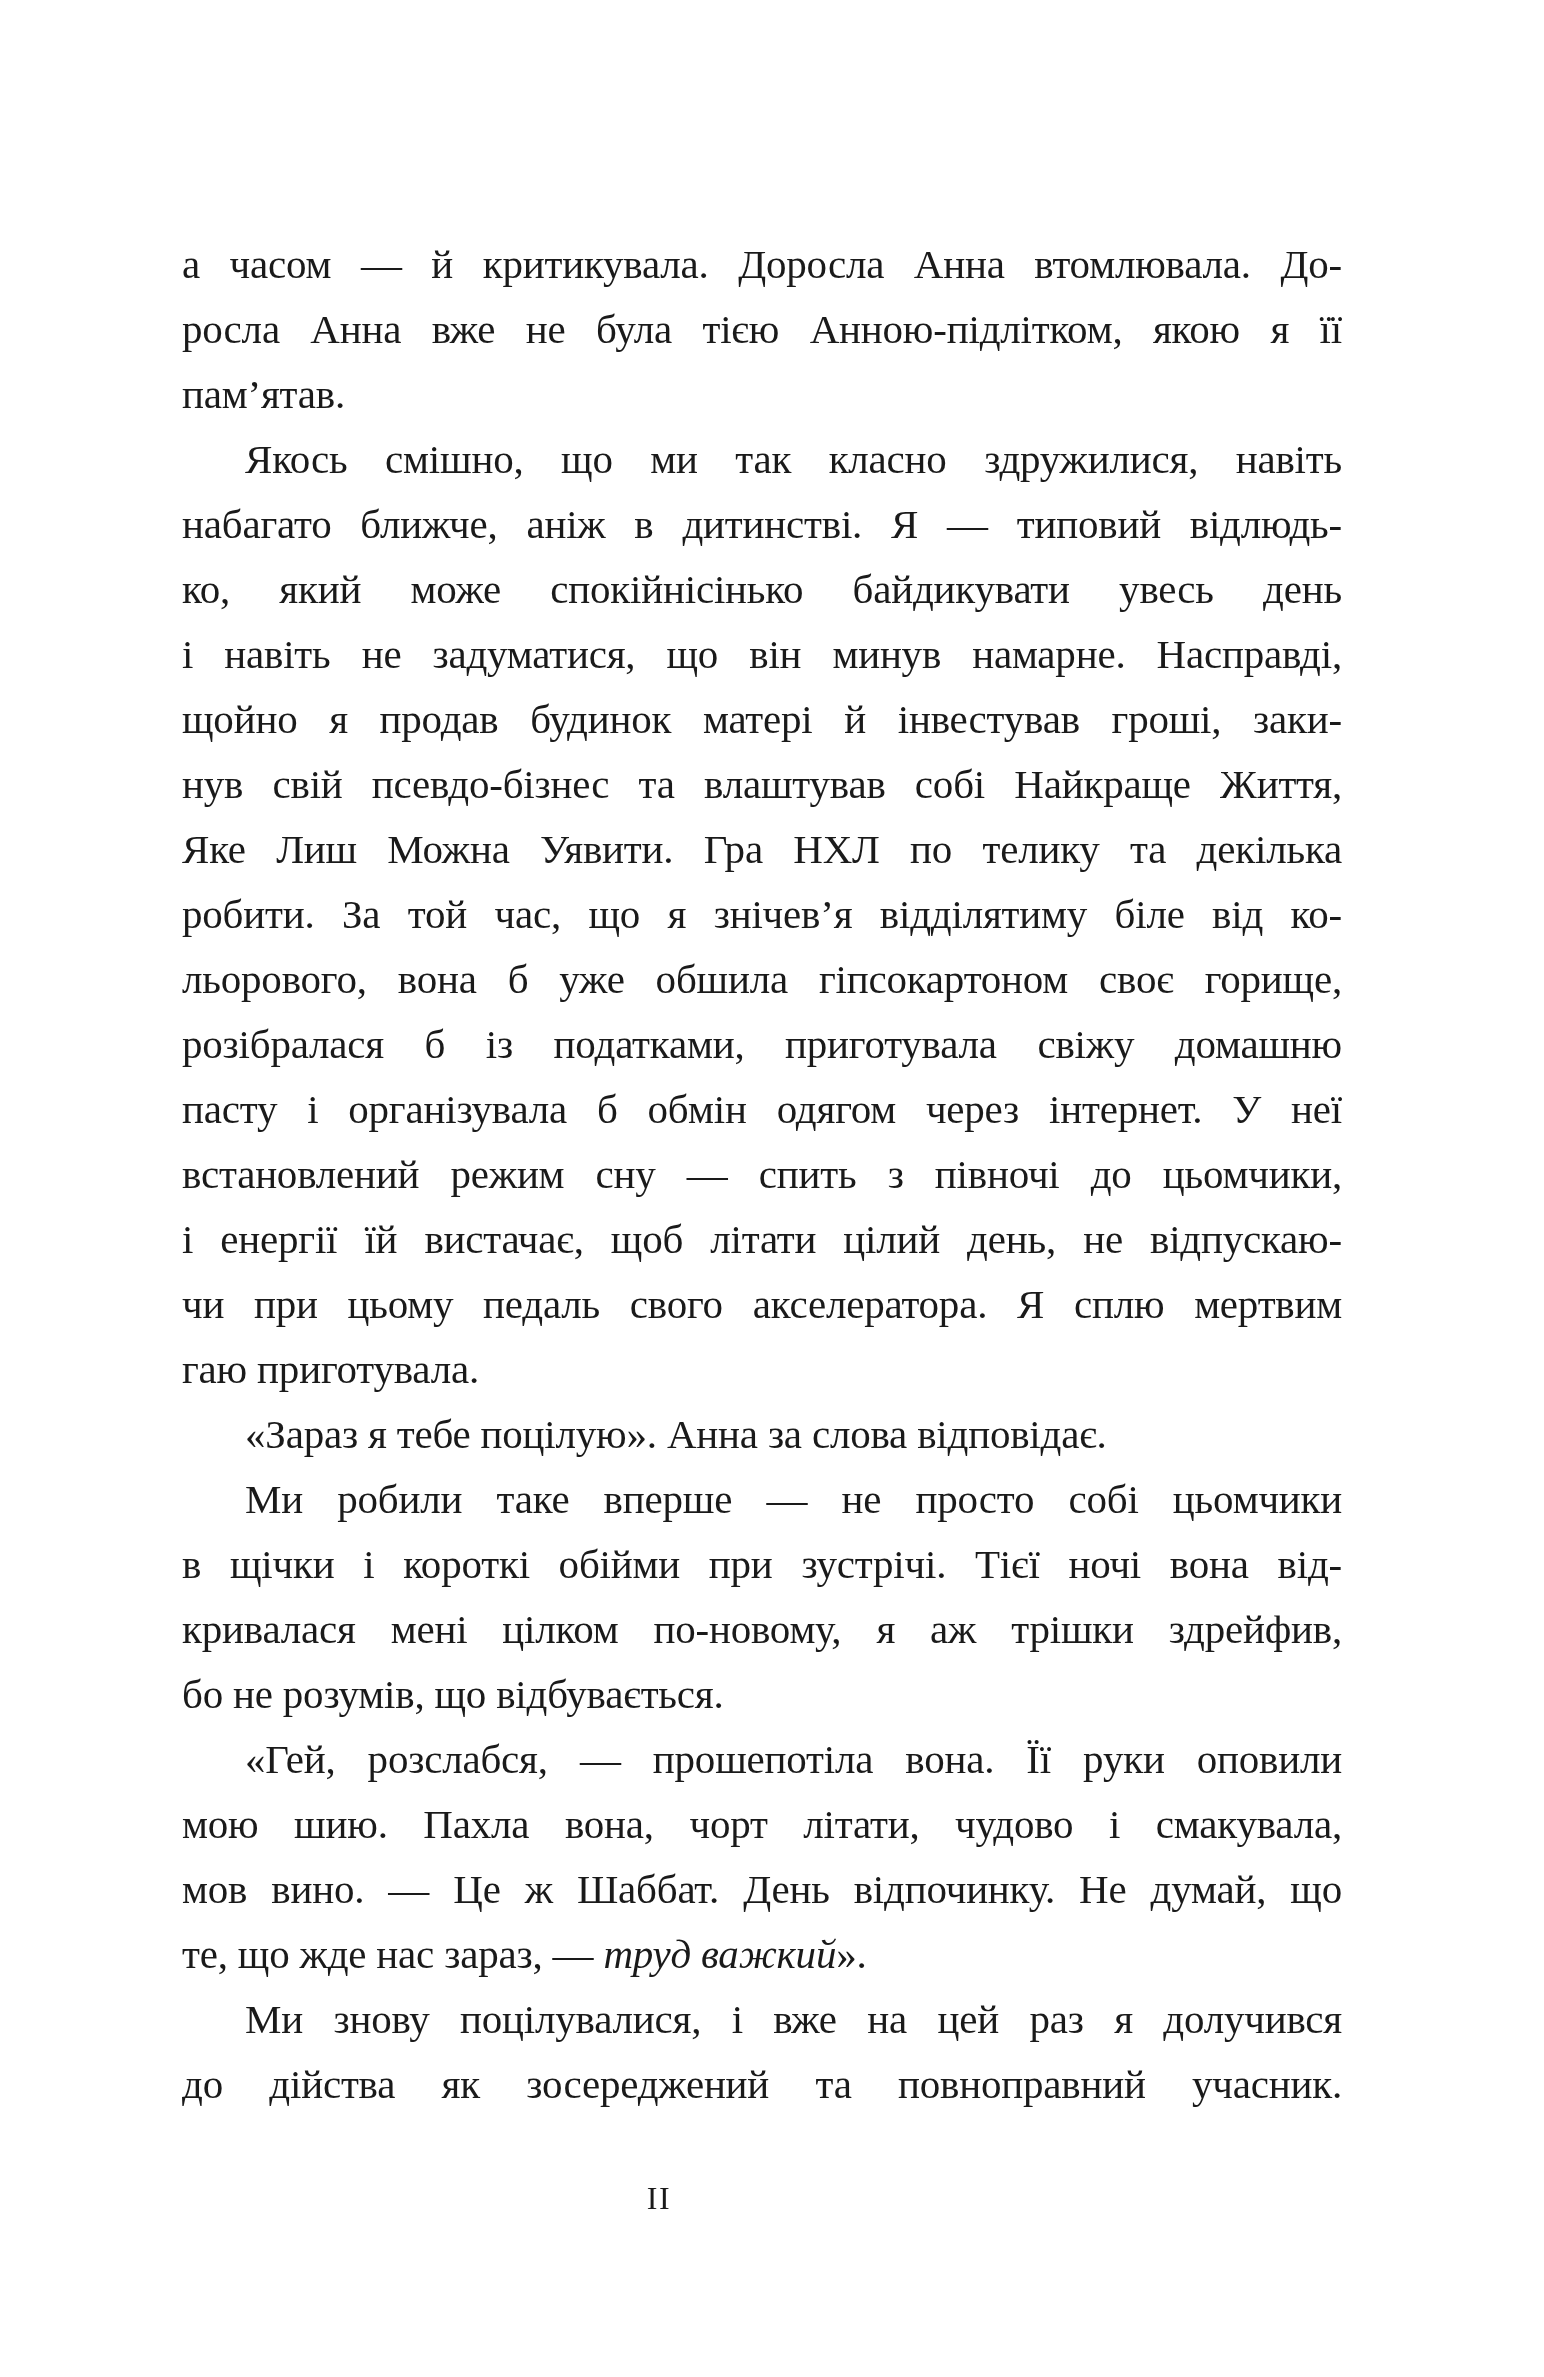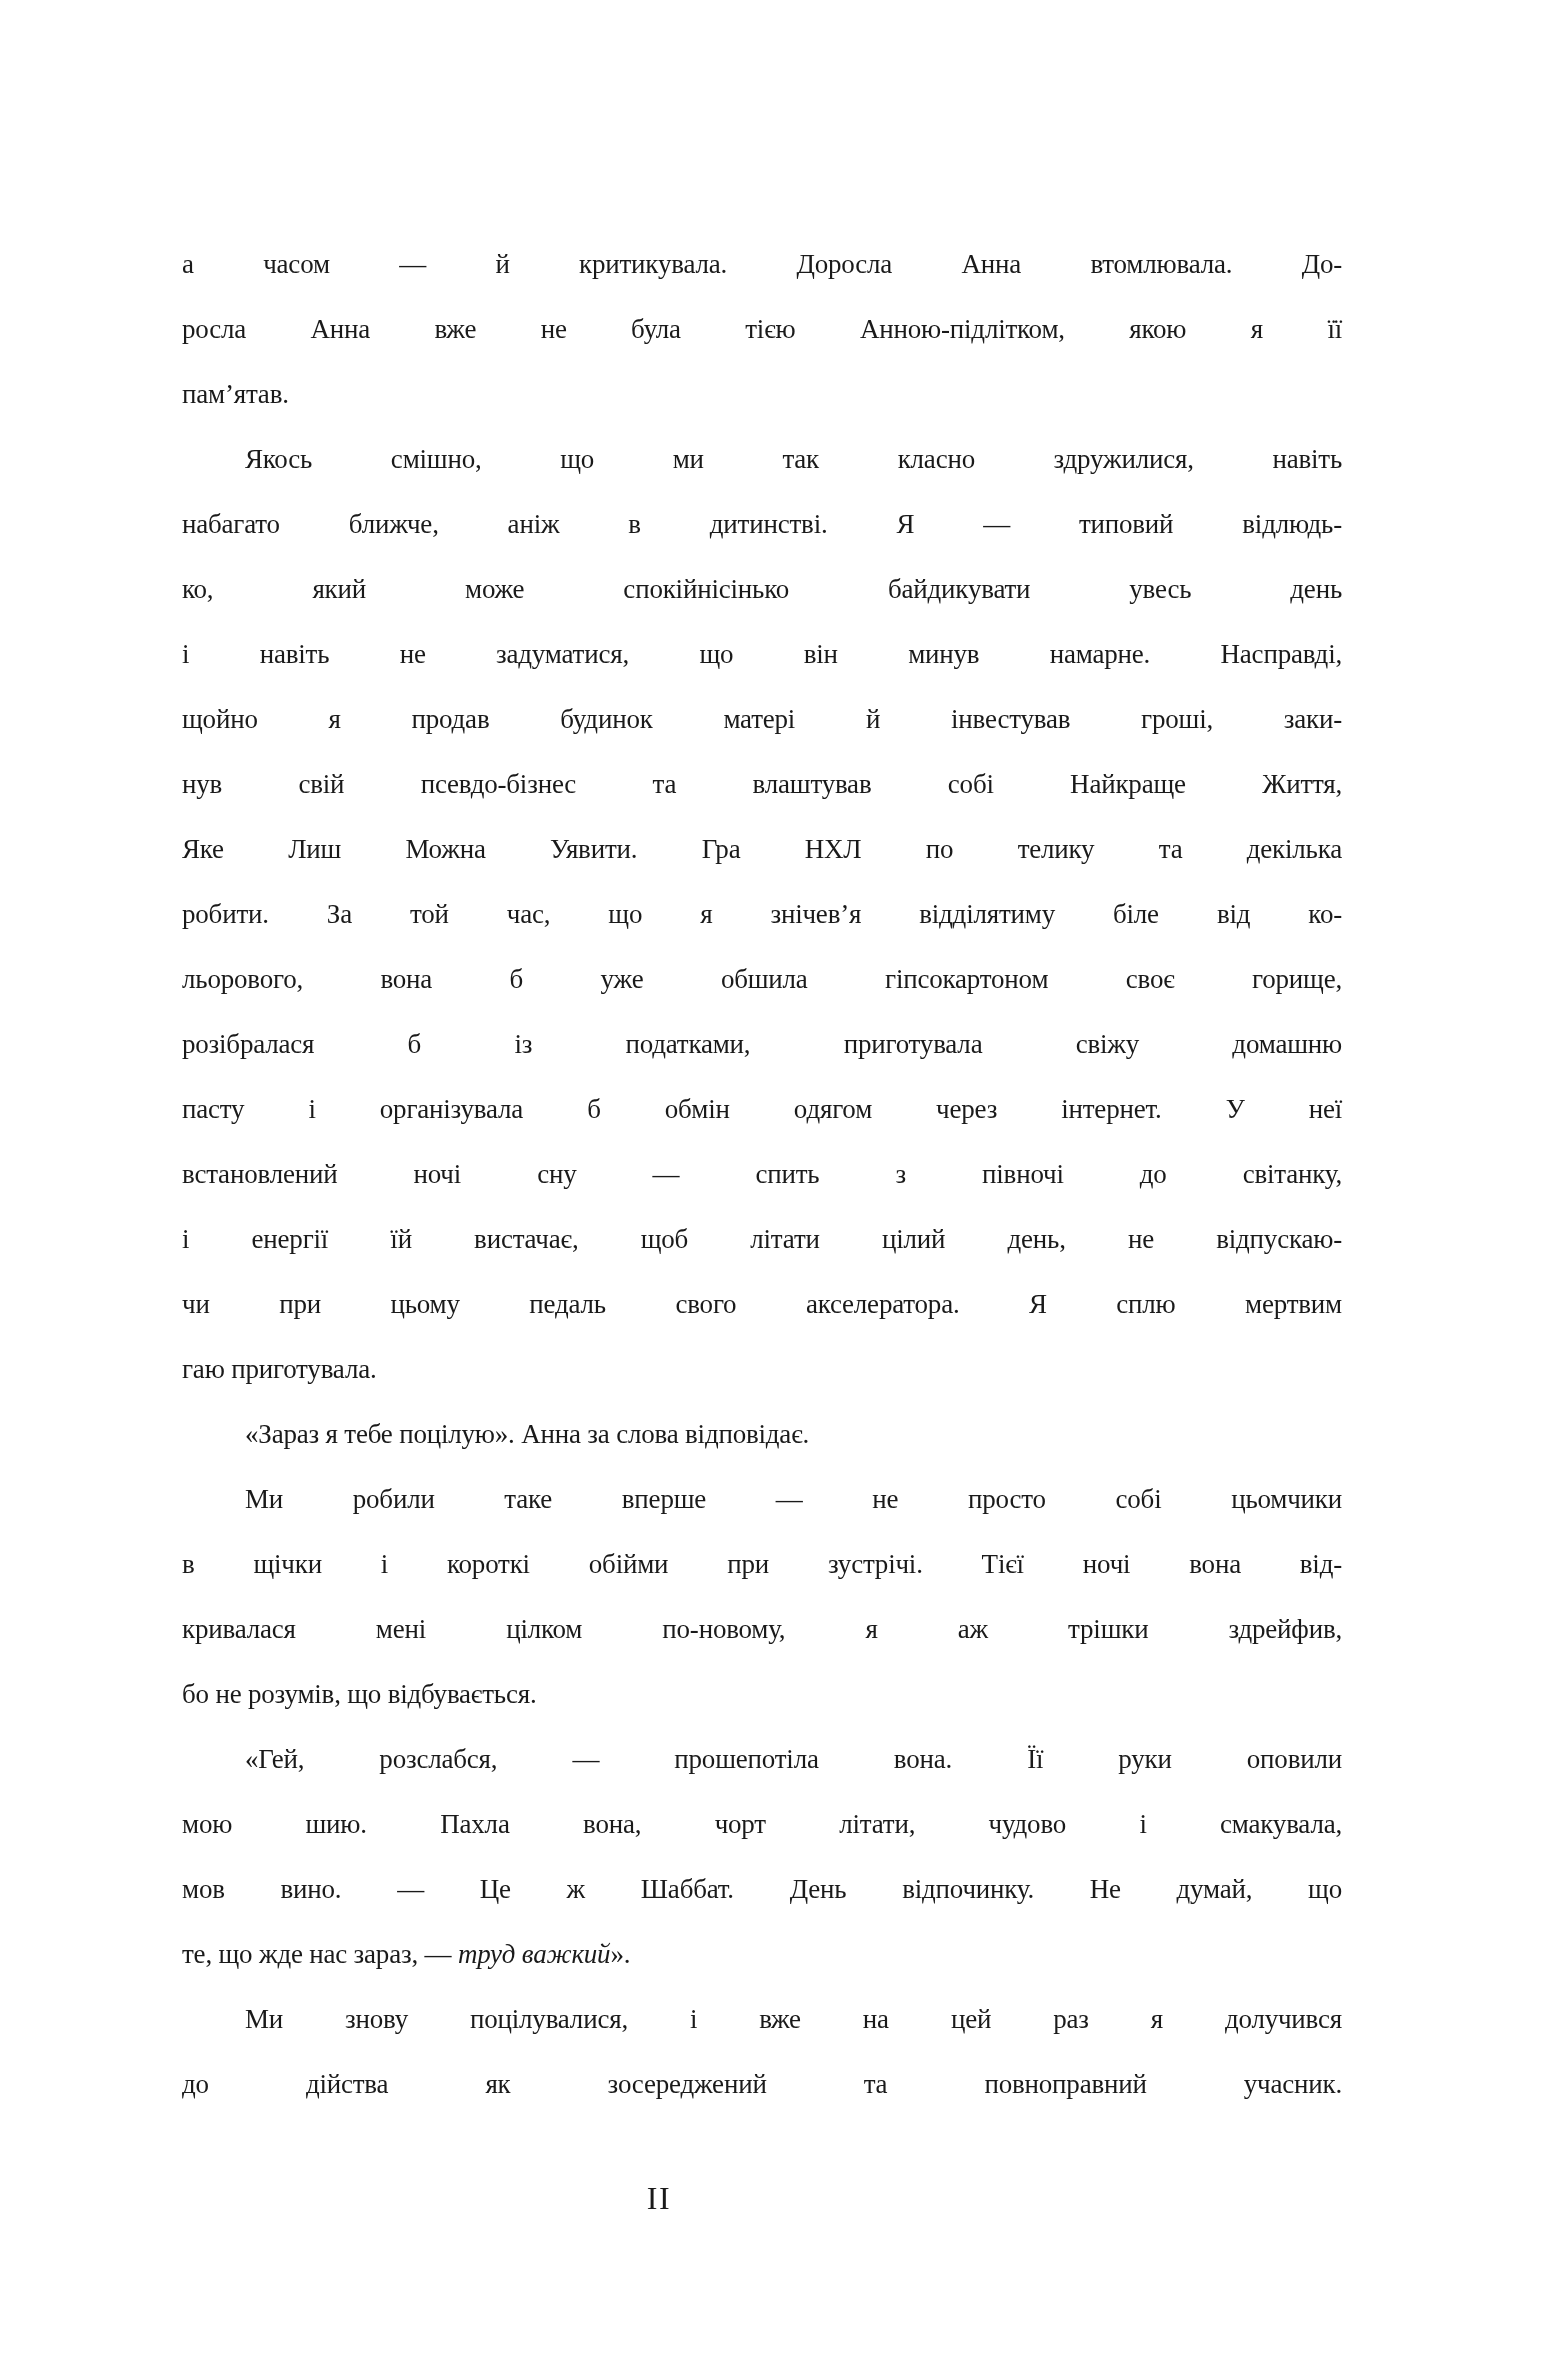--- a/index.html
+++ b/index.html
@@ -18,21 +18,21 @@
     .page {
       position: absolute;
       left: 182px;
       top: 232px;
       width: 1160px;
     }
     .line {
       display: block;
       height: 65px;
       line-height: 65px;
-      font-size: 27px;
+      font-size: 41px;
       white-space: nowrap;
       letter-spacing: -0.2px;
       transform-origin: left center;
     }
     .line.justify {
       text-align: justify;
       text-align-last: justify;
     }
     .line.indent {
       padding-left: 63px;
@@ -65,21 +65,21 @@
     <span class="line justify" style="display: block;">набагато ближче, аніж в дитинстві. Я — типовий відлюдь-</span>
     <span class="line justify" style="display: block;">ко, який може спокійнісінько байдикувати увесь день</span>
     <span class="line justify" style="display: block;">і навіть не задуматися, що він минув намарне. Насправді,</span>
     <span class="line justify" style="display: block;">щойно я продав будинок матері й інвестував гроші, заки-</span>
     <span class="line justify" style="display: block;">нув свій псевдо-бізнес та влаштував собі Найкраще Життя,</span>
     <span class="line justify" style="display: block;">Яке Лиш Можна Уявити. Гра НХЛ по телику та декілька</span>
     <span class="line justify" style="display: block;">робити. За той час, що я знічев’я відділятиму біле від ко-</span>
     <span class="line justify" style="display: block;">льорового, вона б уже обшила гіпсокартоном своє горище,</span>
     <span class="line justify" style="display: block;">розібралася б із податками, приготувала свіжу домашню</span>
     <span class="line justify" style="display: block;">пасту і організувала б обмін одягом через інтернет. У неї</span>
-    <span class="line justify" style="display: block;">встановлений ночі сну — спить з півночі до світанку,</span>
+    <span class="line justify" style="display: block;">встановлений режим сну — спить з півночі до цьомчики,</span>
     <span class="line justify" style="display: block;">і енергії їй вистачає, щоб літати цілий день, не відпускаю-</span>
     <span class="line justify" style="display: block;">чи при цьому педаль свого акселератора. Я сплю мертвим</span>
     <span class="line" style="display: block;">гаю приготувала.</span>
   </div>
 
   <div>
     <span class="line indent" style="display: block;">«Зараз я тебе поцілую». Анна за слова відповідає.</span>
   </div>
 
   <div>

